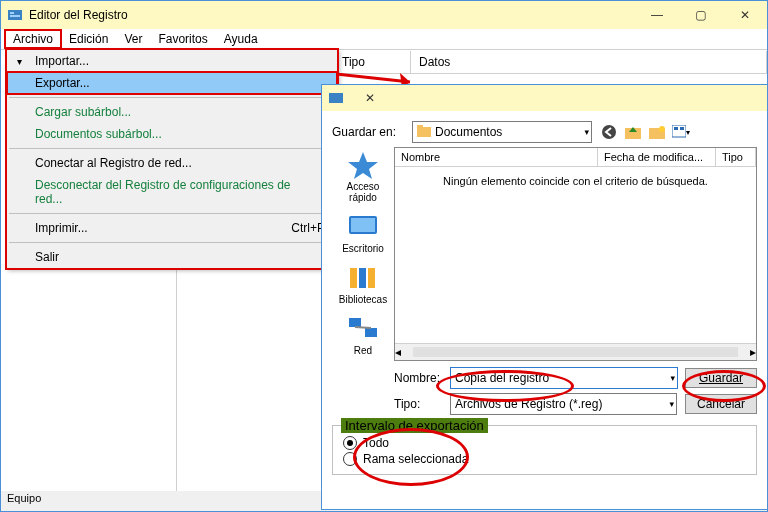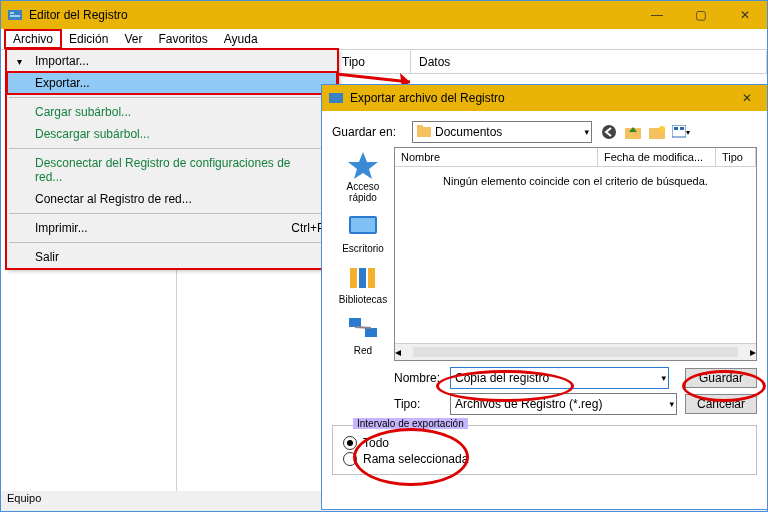--- a/index.html
+++ b/index.html
@@ -1,17 +1,17 @@
 <!DOCTYPE html>
 <html><head>
 <meta charset="utf-8">
 <style>
 html,body{margin:0;padding:0;font-family:"Segoe UI",Tahoma,sans-serif;font-size:12px;color:#000;background:#fff;width:768px;height:512px;overflow:hidden;position:relative}
 .window{position:absolute;background:#fff;border:1px solid #4a90d9}
-.title-bar{height:28px;display:flex;align-items:center;padding-left:6px;background:#eab308}
+.title-bar{height:28px;display:flex;align-items:center;padding-left:6px;background:#fef9c3}
 .title-bar .icon{width:16px;height:16px;margin-right:6px}
 .title-bar .title{flex:1}
 .title-ctrls{display:flex}
 .title-ctrls div{width:44px;height:28px;display:flex;align-items:center;justify-content:center;color:#333}
 .menu-bar{display:flex;align-items:center;height:20px;padding:0 4px;font-size:12px;border-bottom:1px solid #d0d0d0}
 .menu-bar .mi{padding:2px 8px}
 .highlight-red{outline:2px solid #d00;outline-offset:-1px}
 .dropdown{position:absolute;left:6px;top:49px;width:330px;background:#f0f0f0;border:1px solid #979797;box-shadow:2px 2px 4px rgba(0,0,0,.25);z-index:5}
 .dropdown .di{padding:4px 28px;position:relative;color:#000}
 .dropdown .di.dis{color:#15803d}
@@ -40,21 +40,21 @@
 .places .pl{display:flex;flex-direction:column;align-items:center;font-size:10px;text-align:center}
 .places .pl .pic{width:32px;height:28px;margin-bottom:2px}
 .list-area{flex:1;border:1px solid #888;background:#fff;display:flex;flex-direction:column;height:212px}
 .list-area .cols{display:flex;font-size:11px}
 .list-area .cols div{padding:3px 6px;border-right:1px solid #d0d0d0;border-bottom:1px solid #d0d0d0}
 .list-area .empty{flex:1;display:flex;align-items:flex-start;justify-content:center;padding-top:8px;font-size:11px;color:#000}
 .scroll-h{height:16px;border-top:1px solid #d0d0d0;display:flex;align-items:center;background:#f0f0f0}
 .scroll-h .t{flex:1;height:10px;background:#e0e0e0;margin:0 12px}
 .btn{border:1px solid #888;background:#e1e1e1;padding:2px 0;width:70px;text-align:center}
 .grp{border:1px solid #c0c0c0;margin-top:10px;padding:8px 10px 6px;position:relative}
-.grp .gl{position:absolute;top:-8px;left:20px;background:#c4b5fd;padding:0 4px;font-size:10px}
+.grp .gl{position:absolute;top:-8px;left:8px;background:#4d7c0f;padding:0 4px;font-size:13px}
 .radio{display:flex;align-items:center;margin:2px 0;font-size:12px}
 .radio .rb{width:12px;height:12px;border:1px solid #333;border-radius:50%;margin-right:6px;display:flex;align-items:center;justify-content:center}
 .radio .rb.checked::after{content:"";width:6px;height:6px;background:#000;border-radius:50%}
 .ellipse{position:absolute;border:3px solid #d00;border-radius:50%;pointer-events:none;z-index:30}
 </style>
 </head>
 <body>
 
 <div class="window" style="left:0;top:0;width:766px;height:510px">
   <div class="title-bar">
@@ -90,41 +90,40 @@
     </div>
   </div>
   <div class="status-bar">Equipo</div>
 </div>
 
 <div class="dropdown highlight-red">
   <div class="di"><span class="chev">▾</span><span>Importar...</span></div>
   <div class="di sel highlight-red">Exportar...</div>
   <div class="sep"></div>
   <div class="di dis">Cargar subárbol...</div>
-  <div class="di dis">Descargar subárbol...</div>
-  <div class="sep"></div>
+  <div class="di dis">Documentos subárbol...</div>
+  <div class="sep"></div>
+  <div class="di">Conectar al Registro de red...</div>
   <div class="di dis">Desconectar del Registro de configuraciones de red...</div>
-  <div class="di">Conectar al Registro de red...</div>
   <div class="sep"></div>
   <div class="di"><span>Imprimir...</span><span class="sc">Ctrl+P</span></div>
   <div class="sep"></div>
   <div class="di">Salir</div>
 </div>
 
 <svg class="arrow" style="left:336px;top:58px" width="90" height="34">
   <line x1="0" y1="16" x2="74" y2="24" stroke="#d00" stroke-width="3"></line>
   <polygon points="74,24 64,15 66,30" fill="#d00"></polygon>
 </svg>
 
 <div class="window dlg">
   <div class="title-bar" style="height:26px">
     <span class="icon"><svg viewBox="0 0 16 16">
           <rect x="1" y="3" width="14" height="10" fill="#3b82c4"></rect>
         </svg></span>
-    <span class="title">Exportar archivo del Registro</span>
     <div class="title-ctrls">
         <div class="close" style="width:40px">✕</div>
       </div>
   </div>
   <div class="content">
     <div class="row">
       <span class="lbl">Guardar en:</span>
       <div class="combo" style="flex:0 0 170px">
         <span style="margin-right:4px">
           <svg width="14" height="12">
@@ -212,21 +211,21 @@
       </div>
     </div>
 
     <div class="row" style="margin-top:6px">
       <div style="width:62px"></div>
       <span style="width:56px">Nombre:</span>
       <div class="combo" style="border-color:#2a7ad0">
           <span>Copia del registro</span>
           <span class="dd">▾</span>
         </div>
-      <div class="btn" style="margin-left:16px;">Guardar</div>
+      <div class="btn" style="margin-left:7px;text-decoration:underline">Guardar</div>
     </div>
     <div class="row">
       <div style="width:62px"></div>
       <span style="width:56px">Tipo:</span>
       <div class="combo">
           <span>Archivos de Registro (*.reg)</span>
           <span class="dd">▾</span>
         </div>
       <div class="btn" style="margin-left:8px">Cancelar</div>
     </div>

